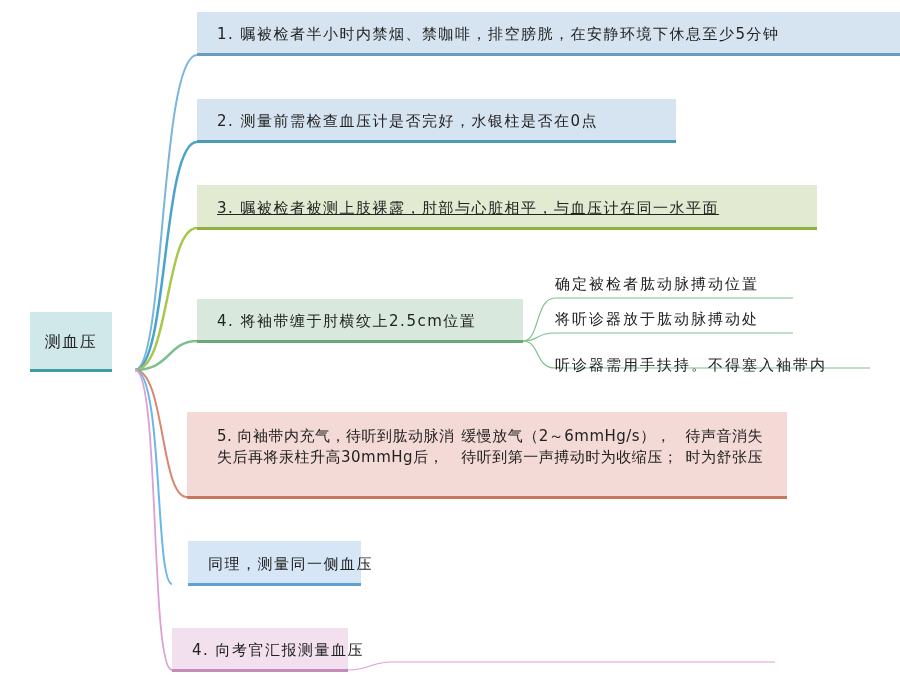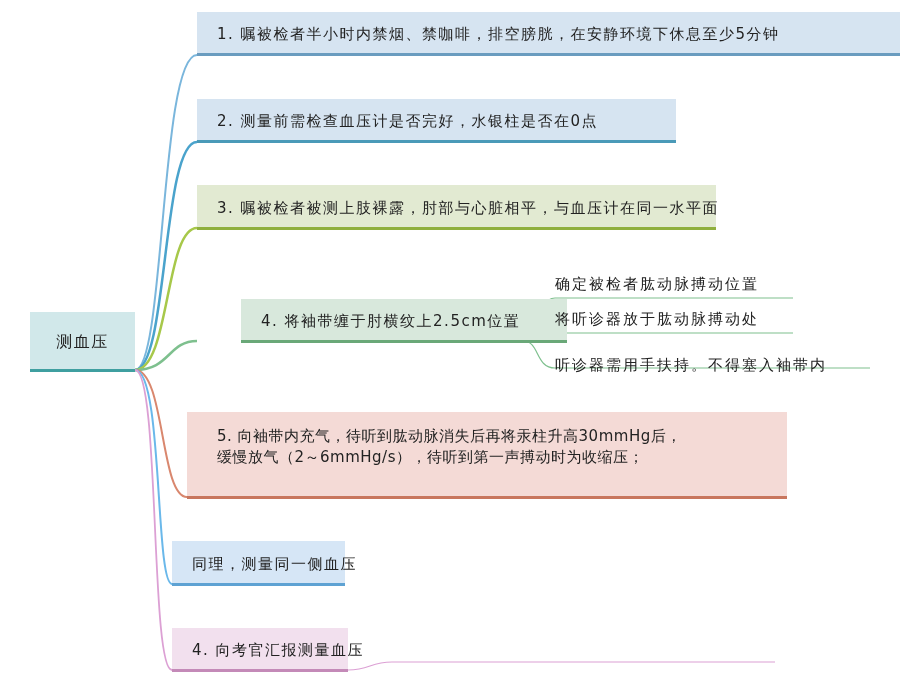--- a/index.html
+++ b/index.html
@@ -3,36 +3,36 @@
   <meta charset="utf-8">
   <style>
     html, body { margin: 0; padding: 0; background: #ffffff; }
     body { width: 900px; height: 679px; position: relative; overflow: hidden;
       font-family: "DejaVu Sans", "Liberation Sans", sans-serif; color: #222; }
     .canvas { position: absolute; left: 0; top: 0; width: 900px; height: 679px; }
     svg.links { position: absolute; left: 0; top: 0; width: 900px; height: 679px; }
     .node { position: absolute; box-sizing: border-box; font-size: 15px; letter-spacing: 1.5px;
       line-height: 20px; display: flex; align-items: center; padding: 0 20px; white-space: nowrap; }
     .node .bar { position: absolute; left: 0; right: 0; bottom: 0; height: 3px; }
-    .root { left: 30px; top: 312px; width: 105px; height: 60px; background: #d1e8ea;
+    .root { left: 30px; top: 312px; width: 82px; height: 60px; background: #d1e8ea;
       justify-content: center; font-size: 16px; padding: 0; }
     .root .bar { background: #3f9fa0; }
     .n1 { left: 197px; top: 12px; width: 802px; height: 44px; background: #d6e4f1; }
     .n1 .bar { background: #6a9cbf; }
     .n2 { left: 197px; top: 99px; width: 479px; height: 44px; background: #d6e4f1; text-align: right; }
     .n2 .bar { background: #4a9ab8; }
-    .n3 { left: 197px; top: 185px; width: 519px; height: 45px; background: #e2ead2; }
+    .n3 { left: 197px; top: 185px; width: 620px; height: 45px; background: #e2ead2; text-decoration: underline; }
     .n3 .bar { background: #8faf3e; }
-    .n4 { left: 197px; top: 299px; width: 326px; height: 44px; background: #d8e8dc; margin-left: 44px; }
+    .n4 { left: 197px; top: 299px; width: 326px; height: 44px; background: #d8e8dc; }
     .n4 .bar { background: #6aa878; }
     .n5 { left: 187px; top: 412px; width: 600px; height: 87px; background: #f4dad6;
-      white-space: normal; align-items: flex-start; padding-top: 14px; padding-left: 30px; flex-direction: column; letter-spacing: 0.5px; }
+      white-space: normal; align-items: flex-start; padding-top: 14px; padding-left: 30px; flex-direction: row; letter-spacing: 0.5px; }
     .n5 .bar { background: #c8765e; }
     .n5 .line { display: block; line-height: 21px; }
-    .n6a { left: 172px; top: 541px; width: 173px; height: 45px; background: #d6e6f6; }
+    .n6a { left: 188px; top: 541px; width: 173px; height: 45px; background: #d6e6f6; }
     .n6a .bar { background: #5ea2d3; }
     .n6 { left: 172px; top: 628px; width: 176px; height: 44px; background: #f2e0ee; }
     .n6 .bar { background: #c48ab8; }
     .sub { position: absolute; font-size: 15px; letter-spacing: 2px; white-space: nowrap; line-height: 20px; }
     .s1 { left: 555px; top: 274px; }
     .s2 { left: 555px; top: 309px; }
     .s3 { left: 555px; top: 355px; }
     .s6 { left: 465px; top: 637px; letter-spacing: 1px; }
   </style>
 </head>
@@ -81,20 +81,21 @@
     <div class="bar"></div>
   </div>
 
   <div class="sub s1">确定被检者肱动脉搏动位置</div>
   <div class="sub s2">将听诊器放于肱动脉搏动处</div>
   <div class="sub s3">听诊器需用手扶持。不得塞入袖带内</div>
 
   <div class="node n5">
     <span class="line">5. 向袖带内充气，待听到肱动脉消失后再将汞柱升高30mmHg后，</span>
     <span class="line">缓慢放气（2～6mmHg/s），待听到第一声搏动时为收缩压；</span>
+    <span class="line">待声音消失时为舒张压</span>
     <div class="bar"></div>
   </div>
 
   <div class="node n6a">
     <span>同理，测量同一侧血压</span>
     <div class="bar"></div>
   </div>
 
   <div class="node n6">
     <span>4. 向考官汇报测量血压</span>

